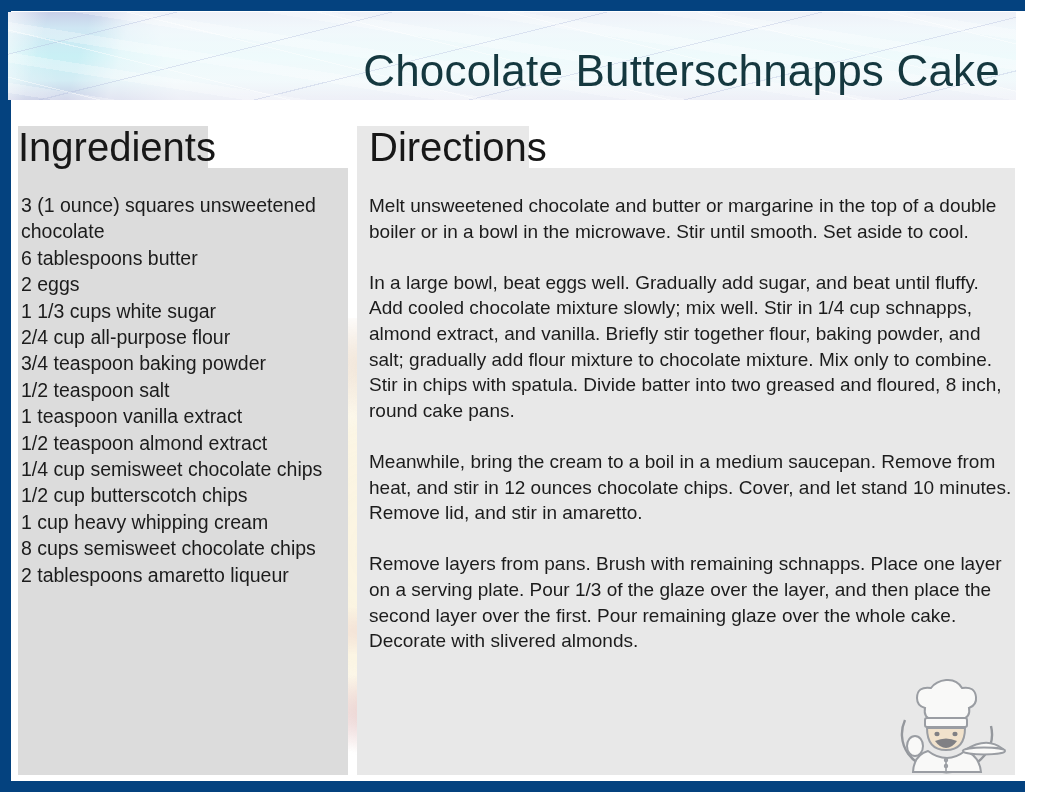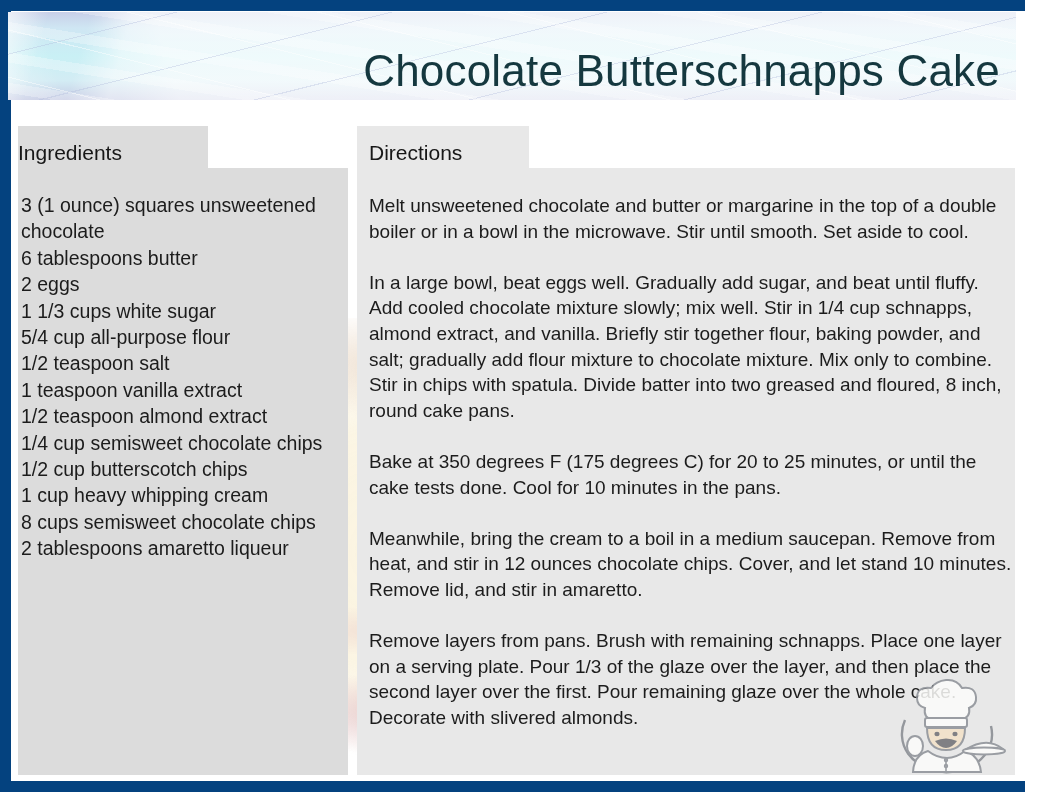--- a/index.html
+++ b/index.html
@@ -99,25 +99,25 @@
   }
   #dir-body {
     left: 357px; top: 168px;
     width: 658px; height: 607px;
     background: #e8e8e8;
   }
 
   .section-head {
     position: absolute;
     left: 18px;
-    top: 132px;
+    top: 126px;
     height: 42px;
     display: flex;
     align-items: center;
-    font-size: 21px;
+    font-size: 40px;
     color: #171717;
     white-space: nowrap;
   }
   #dir-head { left: 369px; }
 
   
   #ing-list {
     position: absolute;
     left: 21px;
     top: 192px;
@@ -171,35 +171,35 @@
   <div class="panel" id="dir-body"></div>
 
   <div class="section-head" id="ing-head">Ingredients</div>
   <div class="section-head" id="dir-head">Directions</div>
 
   <div id="ing-list">
       <div class="item">3 (1 ounce) squares unsweetened chocolate</div>
       <div class="item">6 tablespoons butter</div>
       <div class="item">2 eggs</div>
       <div class="item">1 1/3 cups white sugar</div>
-      <div class="item">5/4 cup all-purpose flour</div>
+      <div class="item">2/4 cup all-purpose flour</div>
+      <div class="item">3/4 teaspoon baking powder</div>
       <div class="item">1/2 teaspoon salt</div>
       <div class="item">1 teaspoon vanilla extract</div>
       <div class="item">1/2 teaspoon almond extract</div>
       <div class="item">1/4 cup semisweet chocolate chips</div>
       <div class="item">1/2 cup butterscotch chips</div>
       <div class="item">1 cup heavy whipping cream</div>
       <div class="item">8 cups semisweet chocolate chips</div>
       <div class="item">2 tablespoons amaretto liqueur</div>
     </div>
 
   <div id="dir-text">
       <p>Melt unsweetened chocolate and butter or margarine in the top of a double boiler or in a bowl in the microwave. Stir until smooth. Set aside to cool.</p>
       <p>In a large bowl, beat eggs well.  Gradually add sugar, and beat until fluffy.  Add cooled chocolate mixture slowly; mix well.  Stir in 1/4 cup schnapps, almond extract, and vanilla.  Briefly stir together flour, baking powder, and salt; gradually add flour mixture to chocolate mixture.  Mix only to combine.  Stir in chips with spatula.  Divide batter into two greased and floured, 8 inch, round cake pans.</p>
-      <p>Bake at 350 degrees F (175 degrees C) for 20 to 25 minutes, or until the cake tests done.  Cool for 10 minutes in the pans.</p>
       <p>Meanwhile, bring the cream to a boil in a medium saucepan.  Remove from heat, and stir in 12 ounces chocolate chips.  Cover, and let stand 10 minutes.  Remove lid, and stir in amaretto.</p>
       <p>Remove layers from pans.  Brush with remaining schnapps.  Place one layer on a serving plate. Pour 1/3 of the glaze over the layer, and then place the second layer over the first.  Pour remaining glaze over the whole cake.   Decorate with slivered almonds.</p>
     </div>
 
   <svg id="chef-logo" viewBox="0 0 120 104">
     <g fill="none" stroke="#7b7f86" stroke-width="2.4" opacity="0.9">
       <path d="M18 46 A34 34 0 0 0 52 94"></path>
       <path d="M104 52 A34 34 0 0 1 70 94"></path>
       <path d="M48 96 Q60 101 74 95"></path>
     </g>

